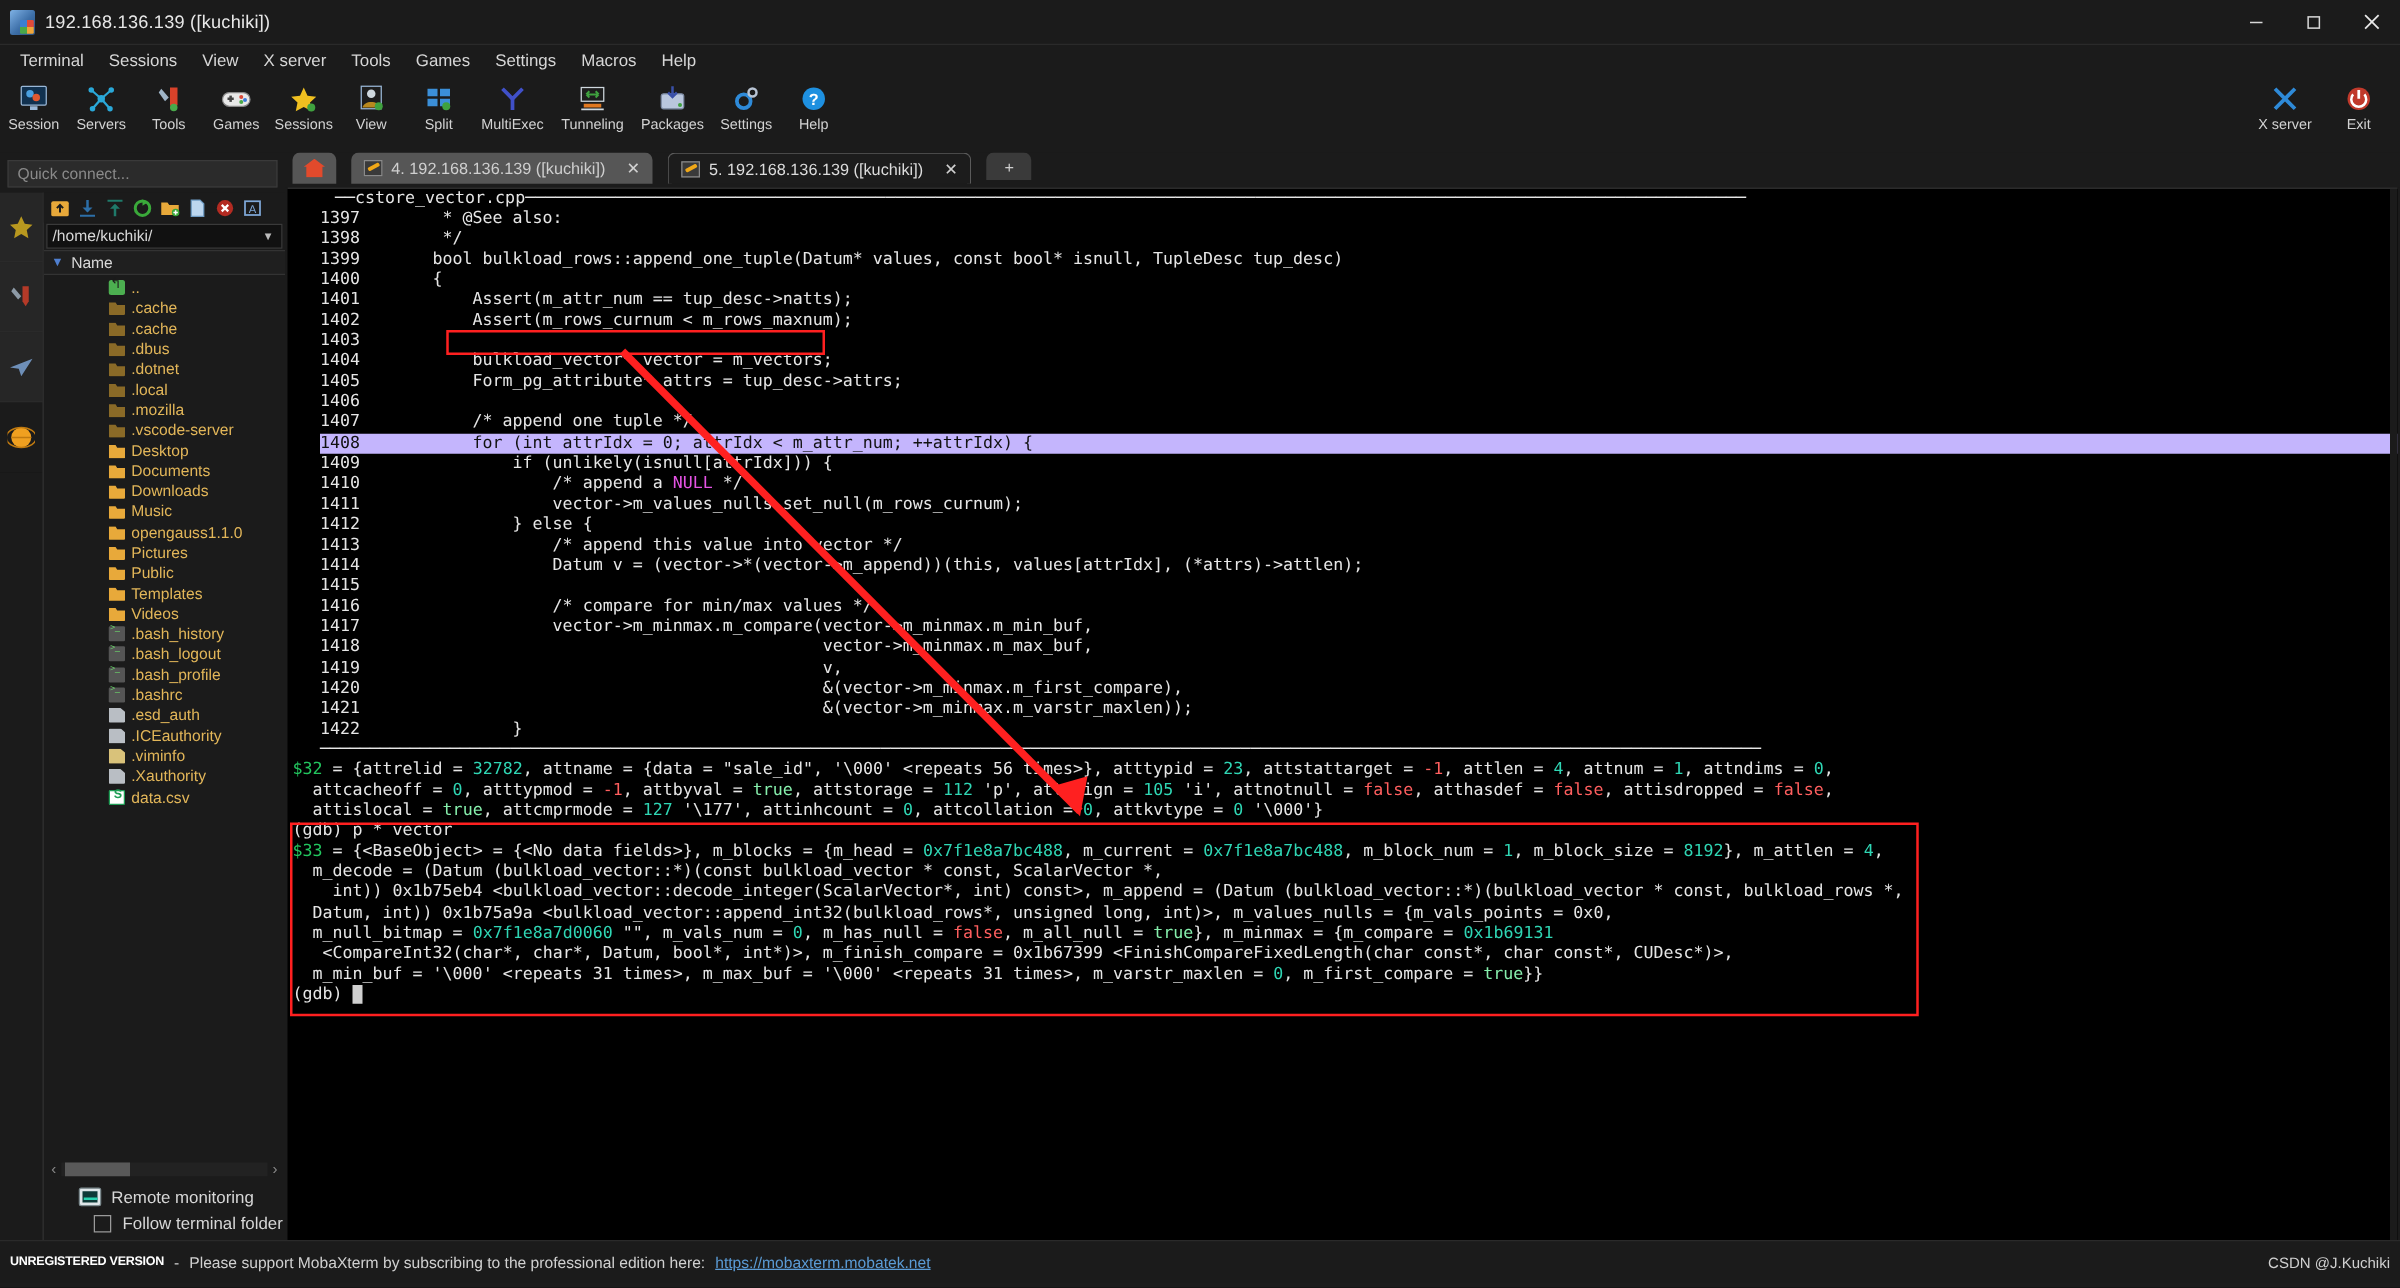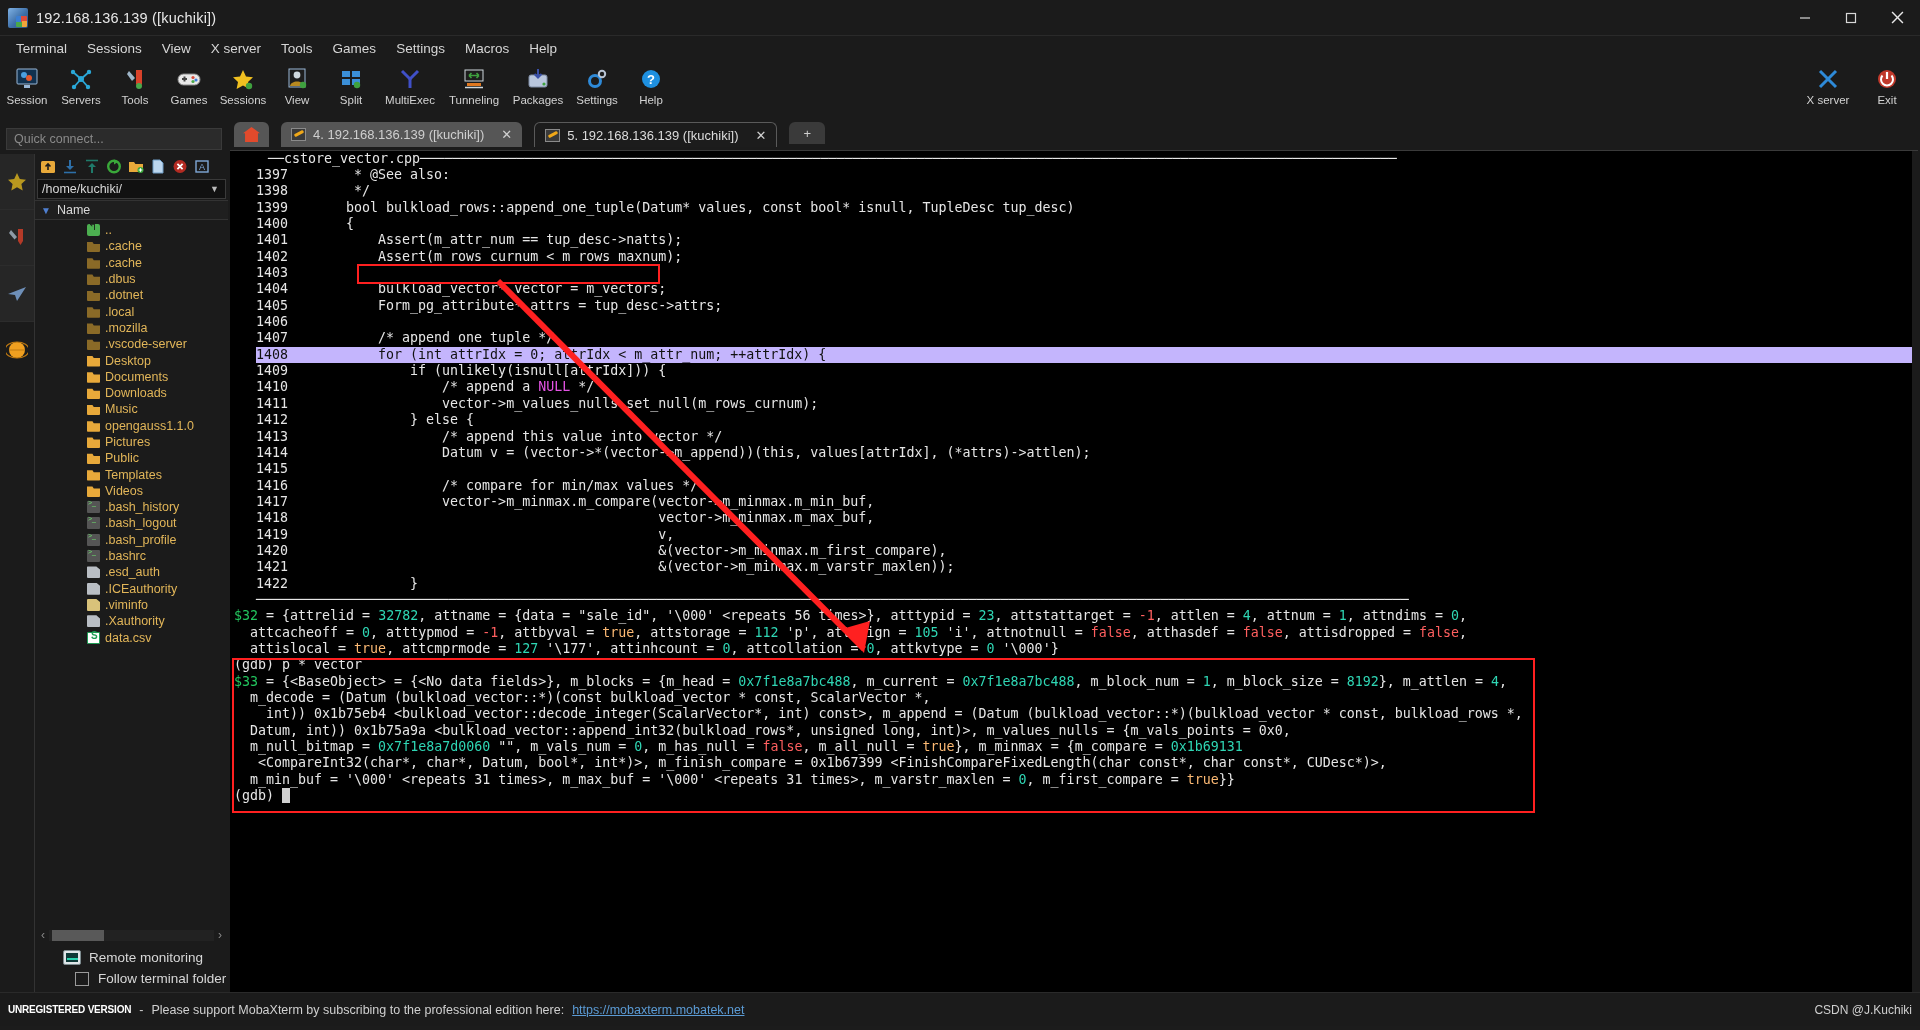--- a/index.html
+++ b/index.html
@@ -161,21 +161,21 @@
   .cl.cur .lno, .cl.cur .code { color: #111; }
   .kw-null { color: #e453e4; }
 
   .statusline {
     background: #000; color: #e6e6e6; white-space: pre; display: flex; justify-content: space-between;
     padding-right: 4px;
   }
 
   .gdbline { white-space: pre; color: #e6e6e6; }
   .g-yellow { color: #22c55e; }
-  .g-cyan { color: #fdba74; margin-top: 20px; }
+  .g-cyan { color: #86efac; margin-top: 20px; }
   .g-red { color: #ff5f5f; }
   .g-num { color: #2fd6b4; }
 
   
   .hlbox { position: absolute; border: 2px solid #ff2020; pointer-events: none; }
   .arrowline { position: absolute; pointer-events: none; }
 
   
   .term-scroll { position:absolute; right:0; top:0; width: 6px; height: 100%; background:#1b1b1b; }
 

